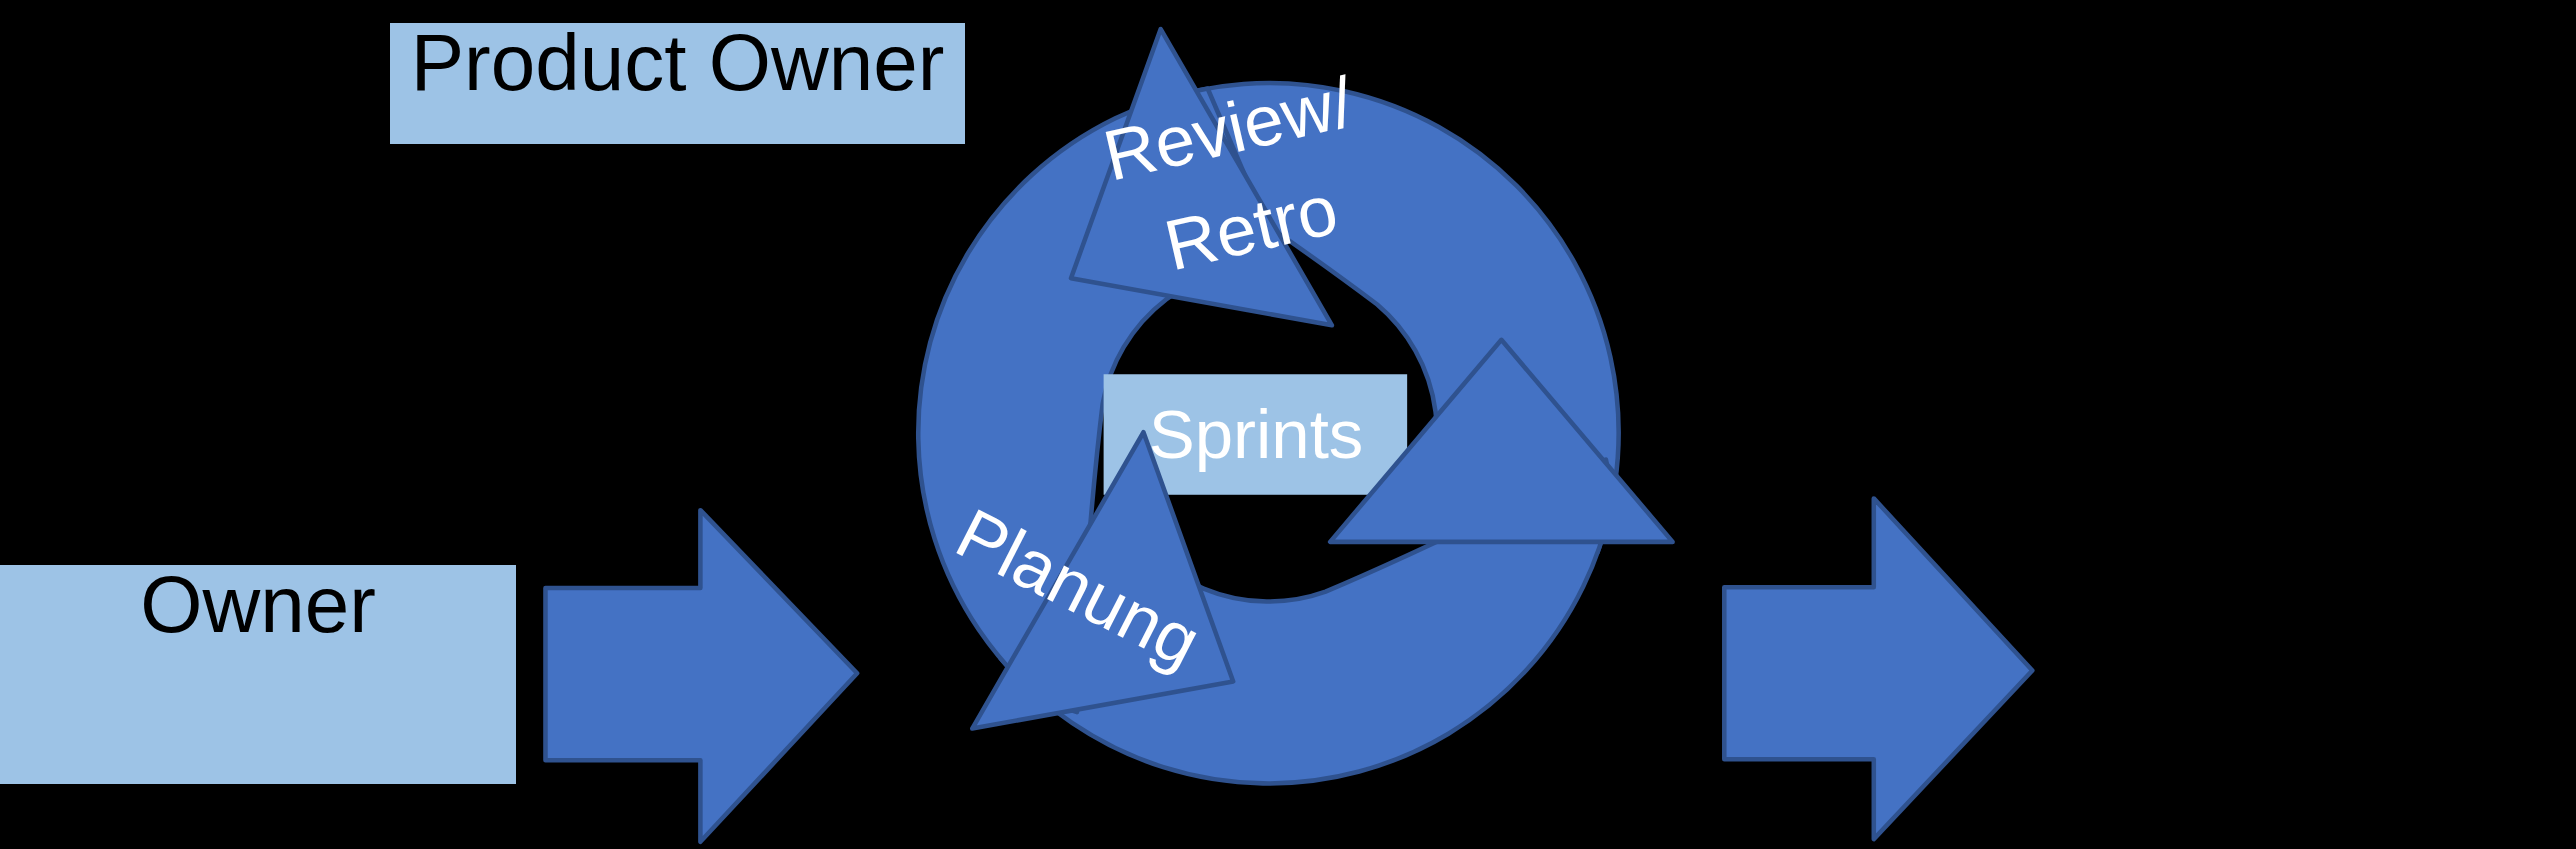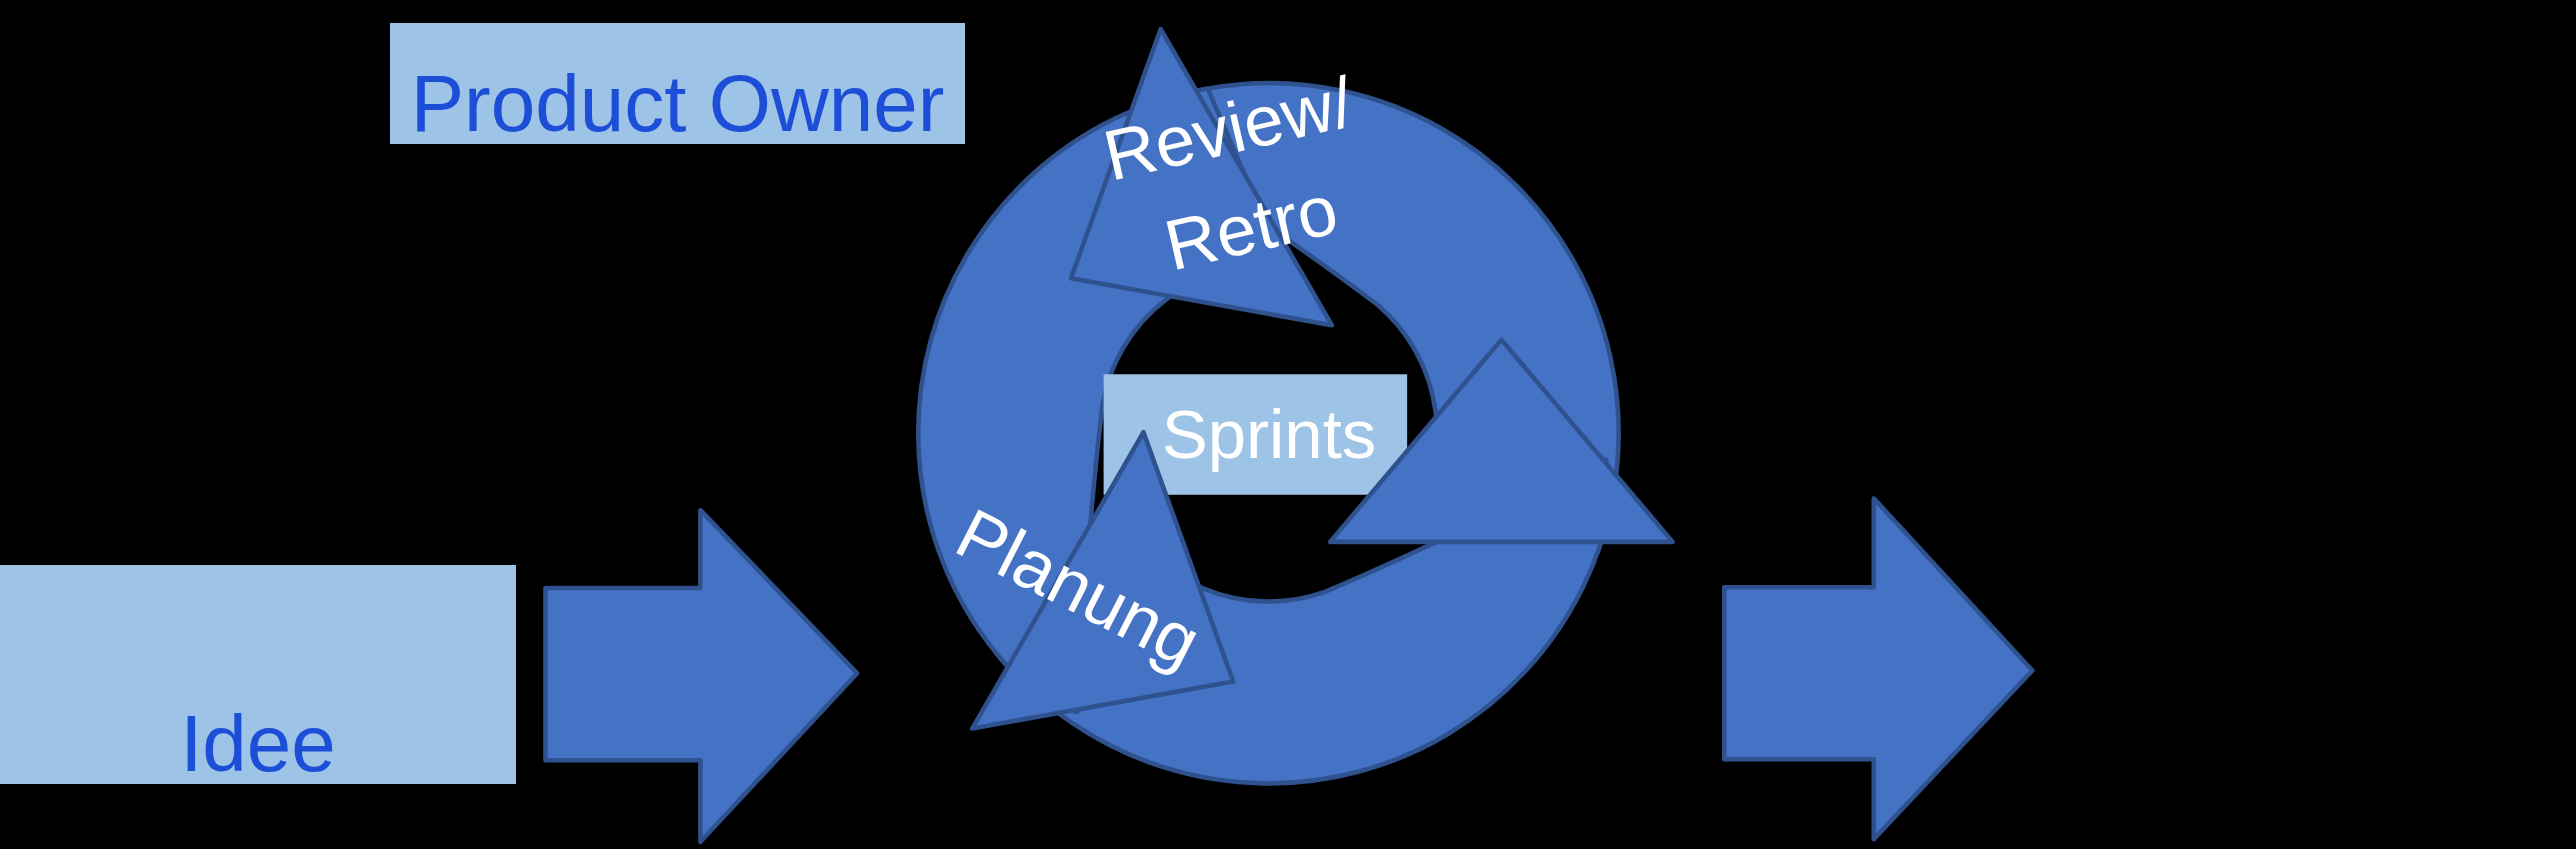--- a/index.html
+++ b/index.html
@@ -21,43 +21,43 @@
   }
   svg.layer {
     position: absolute;
     left: 0; top: 0;
     width: 2576px; height: 850px;
     display: block;
   }
   .lightbox {
     position: absolute;
     background: #9DC3E6;
-    color: #1d4ed8;
+    color: #000000;
     display: flex;
-    align-items: flex-end;
+    align-items: flex-start;
     justify-content: center;
     font-size: 80px;
     line-height: 1;
     white-space: nowrap;
   }
   .cycle-label {
     position: absolute;
     color: #FFFFFF;
     display: flex;
     flex-direction: column;
     align-items: center;
     justify-content: center;
     font-size: 71px;
     line-height: 1.42;
     white-space: nowrap;
     text-align: center;
   }
   #review-retro-label { transform: rotate(-13deg); }
   #planung-label      { transform: rotate(27deg); }
-  #sprints-label      { font-size: 69px; padding-left: 13px; }
+  #sprints-label      { font-size: 69px; }
 
   #product-owner-box { left: 390px;  top: 22.7px;  width: 575px; height: 121px; }
   #scrum-master-box  { left: 1548px; top: 24.5px;  width: 559px; height: 120px; }
   #idee-box          { left: 0px;    top: 565px; width: 516px; height: 219px; }
   #produkt-box       { left: 2064px; top: 565px; width: 499px; height: 219px; }
 
   #sprints-label      { left: 1104px; top: 374px; width: 304px; height: 121px; }
   #review-retro-label { left: 968px; top: 71px;  width: 544px; height: 216px; }
   #daily-label        { left: 1321px; top: 435px; width: 362px; height: 87px;  }
   #planung-label      { left: 806px;  top: 536px; width: 544px; height: 105px; }
@@ -87,21 +87,21 @@
       <polygon points="1903,648 2068,648 2068,550 2243,740 2068,926 2068,838 1903,838"></polygon>
     </g>
   </svg>
 
   <div class="lightbox" id="product-owner-box">
     <span>Product Owner</span>
   </div>
 
 
   <div class="lightbox" id="idee-box">
-    <span>Idee</span>
+    <span>Owner</span>
   </div>
 
 
   <div class="cycle-label" id="sprints-label">
     <span>Sprints</span>
   </div>
 
   <div class="cycle-label" id="review-retro-label">
     <span>Review/</span>
     <span>Retro</span>

